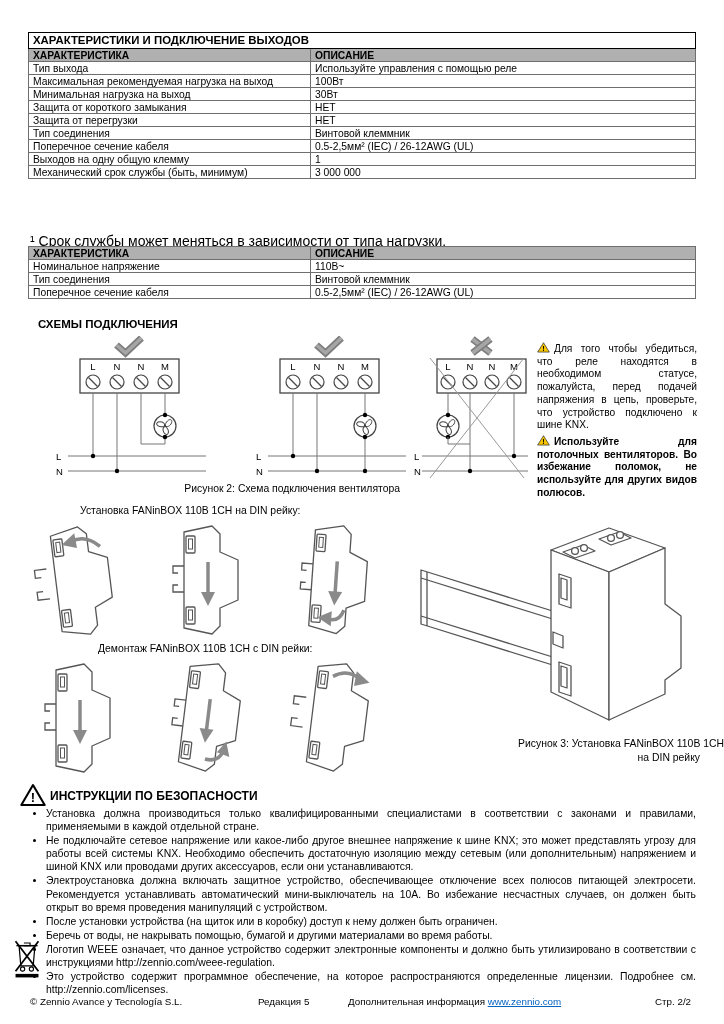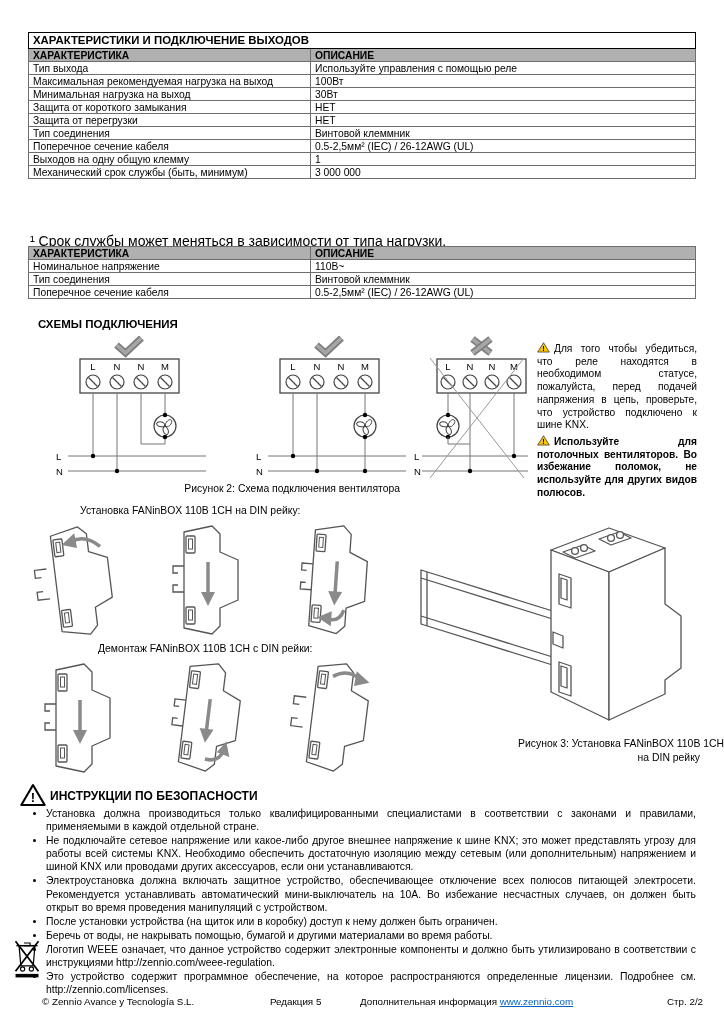--- a/index.html
+++ b/index.html
@@ -27,21 +27,21 @@
   .warn.b{font-weight:bold;}
   .wicon{display:inline-block;vertical-align:-1px;margin-right:4px;}
 
   .safety-head{position:absolute;left:50px;top:789px;font-weight:bold;font-size:12px;}
   .safety-tri{position:absolute;left:20px;top:783px;}
   ul.safety{position:absolute;left:46px;top:807px;width:650px;margin:0;padding:0;
             font-size:10.4px;line-height:13.1px;text-align:justify;}
   ul.safety li{margin:0 0 1px 0;}
 
   .weee{position:absolute;left:12px;top:933px;}
-  .ft{position:absolute;top:996px;font-size:9.8px;margin-left:12px;}
+  .ft{position:absolute;top:996px;font-size:9.8px;}
   a.link{text-decoration:underline;cursor:pointer;}
   svg{display:block;}
   .abs{position:absolute;}
 </style>
 </head>
 <body>
 
 <div class="page">
 
   <table class="spec" id="t1">

